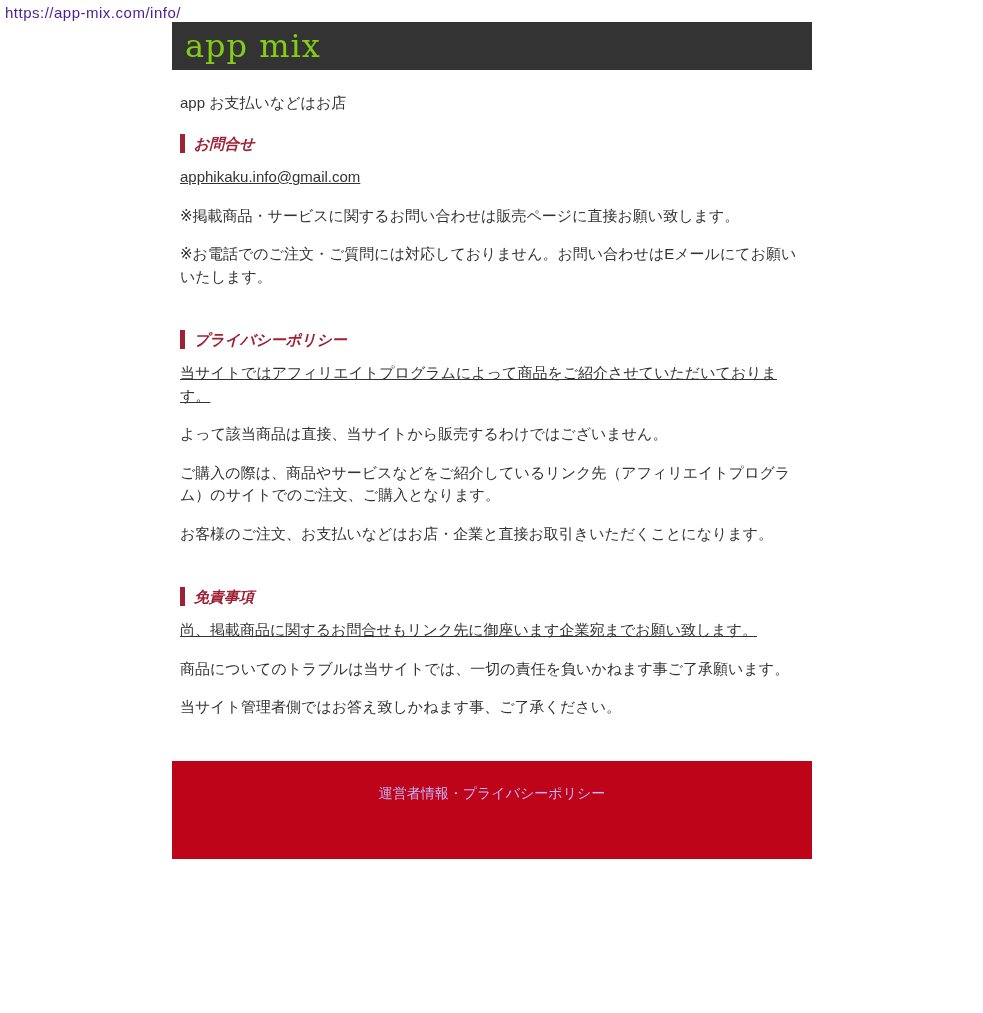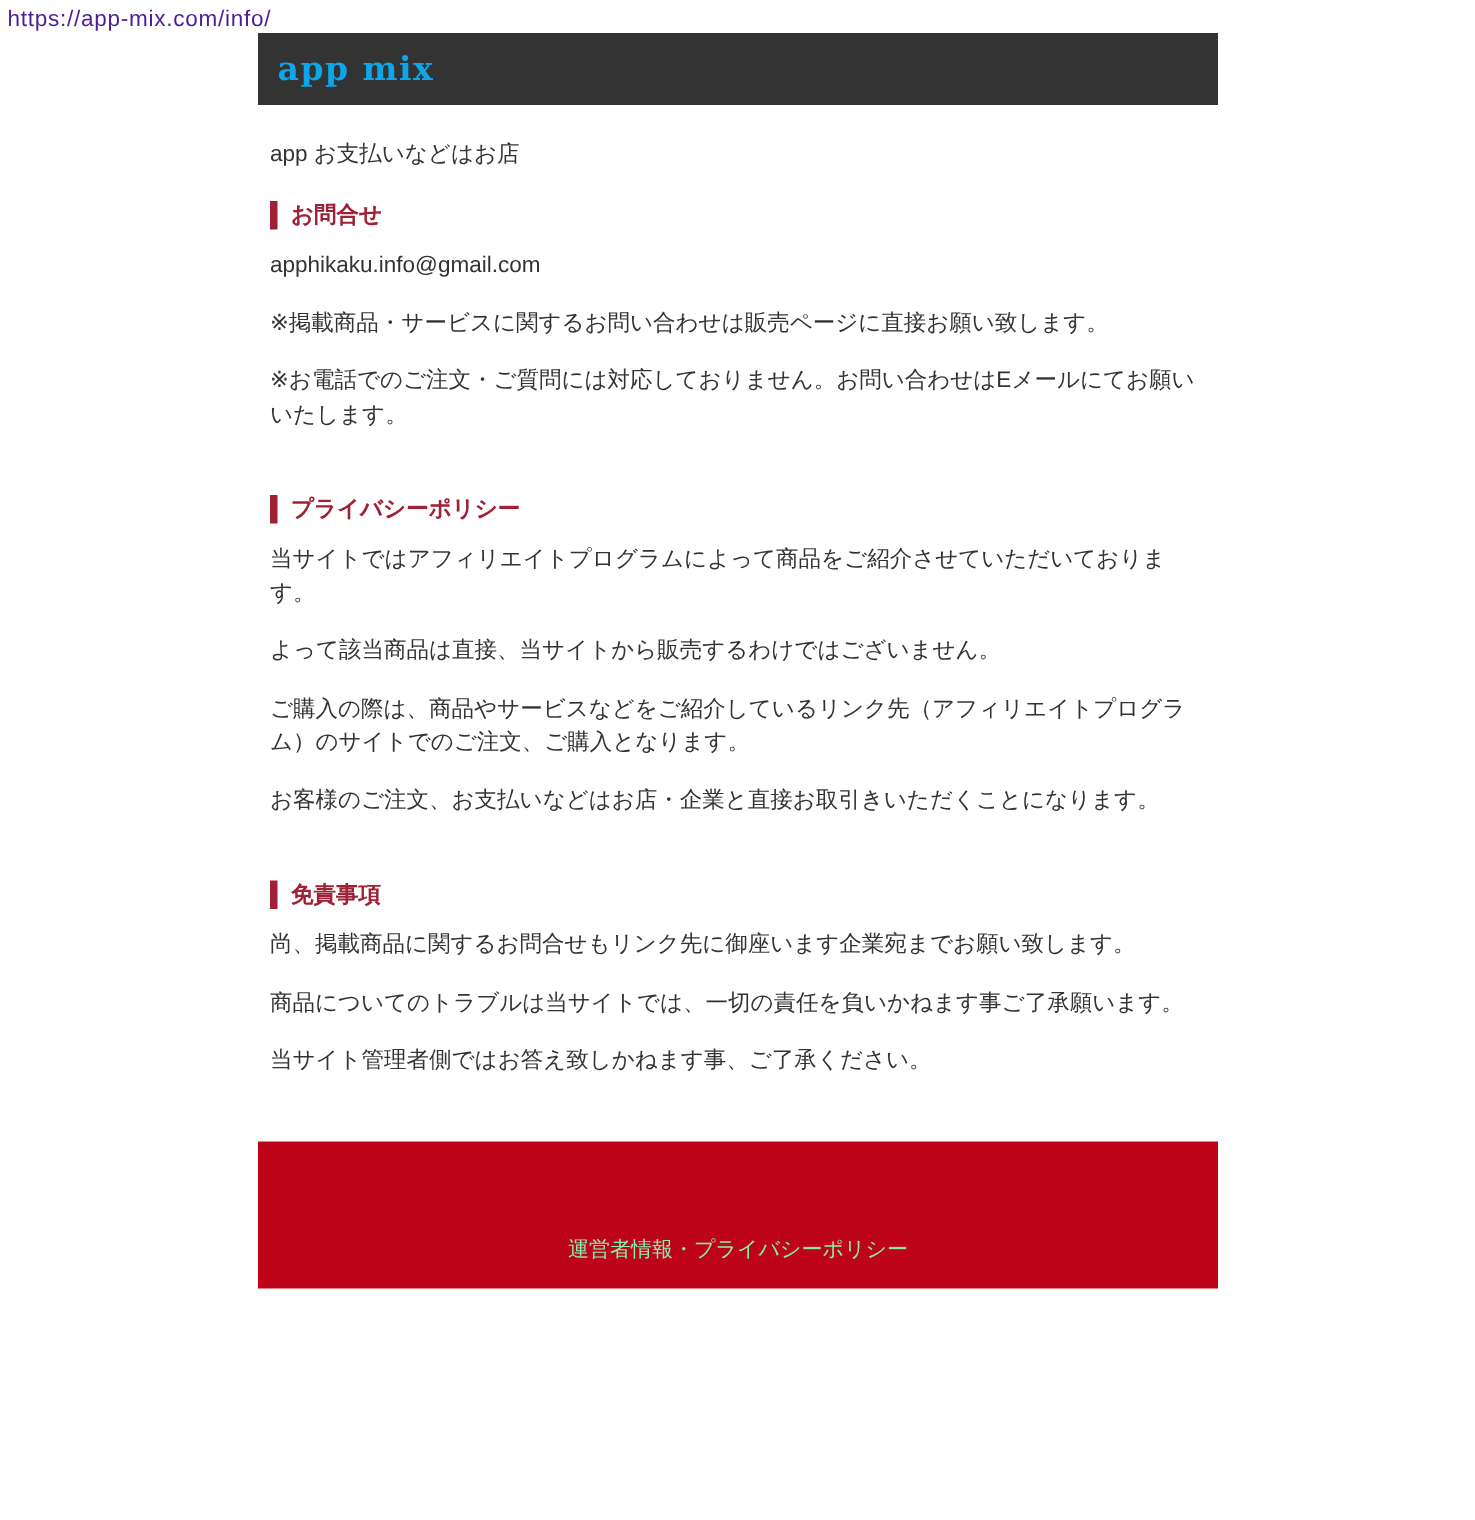--- a/index.html
+++ b/index.html
@@ -33,23 +33,23 @@
     width:640px;
   }
   .site-header{
     background:var(--header-bg);
     height:48px;
     line-height:48px;
     padding-left:13px;
   }
   .logo{
     font-family:"DejaVu Serif","Liberation Serif",serif;
-    font-weight:bold;
-    font-size:22px;
-    color:#0ea5e9;
+    font-weight:normal;
+    font-size:32px;
+    color:#84cc16;
     letter-spacing:1px;
   }
   .content{
     padding:0 8px;
   }
   .site-name{
     margin-top:22px;
     font-size:15px;
     line-height:22px;
   }
@@ -59,45 +59,46 @@
   .section.first{
     margin-top:20px;
   }
   .section-heading{
     font-size:15px;
     font-weight:bold;
     color:var(--accent-red);
     border-left:5px solid var(--accent-red);
     padding-left:9px;
     line-height:19px;
+    font-style:italic;
   }
   .section p{
     margin-top:16px;
     font-size:15px;
     line-height:22.5px;
     color:var(--text-color);
   }
   .section p:first-of-type{
     margin-top:13px;
+    text-decoration:underline;
   }
   .site-footer{
     margin-top:42px;
     height:98px;
     background:var(--footer-bg);
     color:#ffffff;
     text-align:center;
     padding-top:23px;
   }
   .footer-link{
     display:inline-block;
-    color:#86efac;
+    color:#c4b5fd;
     font-size:14px;
     text-decoration:none;
     cursor:pointer;
-    margin-top:40px;
   }
 </style>
 </head>
 <body>
 
 <div class="page">
   <div class="url-text">https://app-mix.com/info/</div>
 
   <div class="main">
     <header class="site-header">

